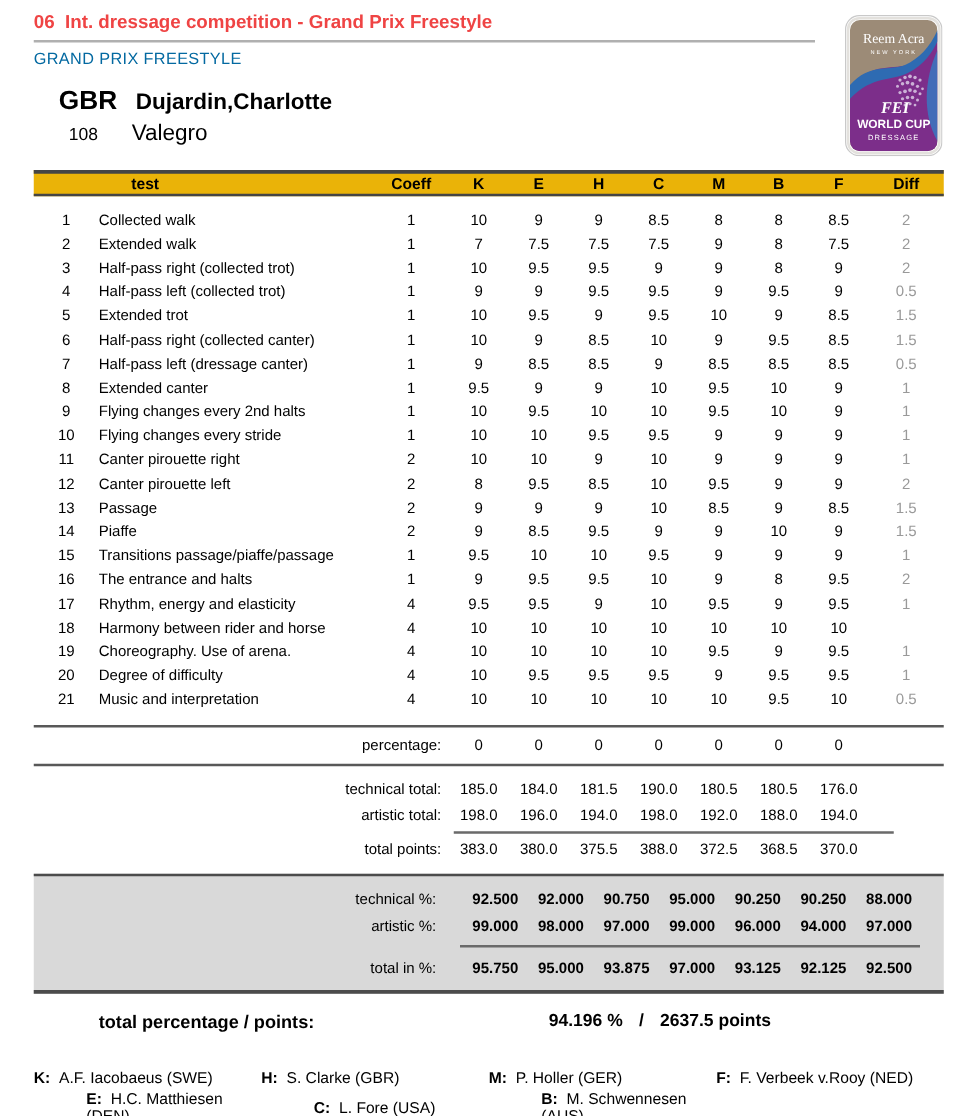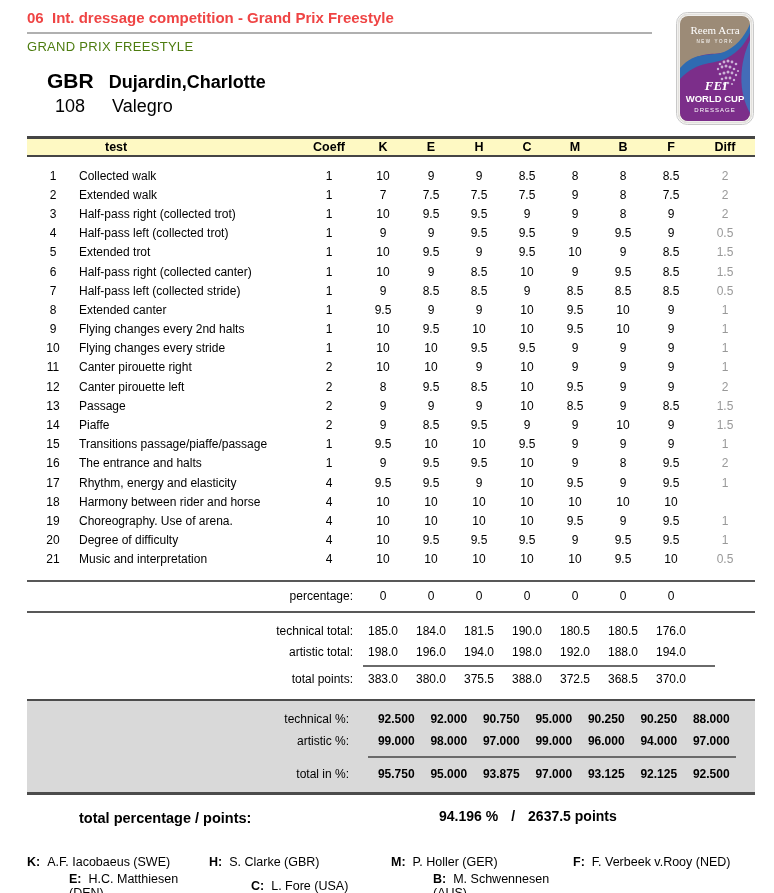--- a/index.html
+++ b/index.html
@@ -6,36 +6,36 @@
   html,body { background:#fff; }
   .page {
     position:relative; width:774px; height:893px; background:#fff;
     font-family:"Liberation Sans", sans-serif; color:#000; overflow:hidden;
   }
   .content { margin-left:27px; width:728px; }
 
   
   .doc-title { padding-top:9px; font-size:15px; font-weight:bold; color:#ef4444; white-space:pre; }
   .title-rule { margin-top:6px; width:625px; border-bottom:2px solid #b0b0b0; }
-  .doc-subtitle { margin-top:5px; font-size:13px; color:#4d7c0f; letter-spacing:0.3px; }
+  .doc-subtitle { margin-top:5px; font-size:13px; color:#0369a1; letter-spacing:0.3px; }
 
   .competitor { margin-top:15px; }
   .comp-row { display:flex; align-items:baseline; }
   .nation { font-size:21px; font-weight:bold; margin-left:20px; }
   .rider  { font-size:18px; font-weight:bold; margin-left:15px; }
-  .startno{ font-size:18px; margin-left:28px; margin-top:3px; }
+  .startno{ font-size:14px; margin-left:28px; margin-top:3px; }
   .horse  { font-size:18px; margin-left:27px; margin-top:3px; }
 
   .logo-wrap { position:absolute; left:676px; top:12px; width:78px; height:113px; }
 
   
   .scoretable { margin-top:19px; }
   .thead {
     display:grid; grid-template-columns:52px 220px 60px repeat(7,48px) 60px;
-    background:#fef9c3; border-top:3px solid #454545; border-bottom:2px solid #454545;
+    background:#eab308; border-top:3px solid #454545; border-bottom:2px solid #454545;
     height:21px; align-items:center; font-size:12.5px; font-weight:bold;
   }
   .c  { text-align:center; }
   .thead .testhead { text-align:left; padding-left:26px; }
   .tbody { padding-top:9px; }
   .trow {
     display:grid; grid-template-columns:52px 220px 60px repeat(7,48px) 60px;
     height:19.2px; align-items:center; font-size:12px;
   }
   .testname { text-align:left; }
@@ -191,21 +191,21 @@
     <div class="c score">8.5</div>
     <div class="c score">10</div>
     <div class="c score">9</div>
     <div class="c score">9.5</div>
     <div class="c score">8.5</div>
     <div class="c diffcell">1.5</div>
   </div>
 
   <div class="trow">
     <div class="c">7</div>
-    <div class="testname">Half-pass left (collected stride)</div>
+    <div class="testname">Half-pass left (dressage canter)</div>
     <div class="c">1</div>
     <div class="c score">9</div>
     <div class="c score">8.5</div>
     <div class="c score">8.5</div>
     <div class="c score">9</div>
     <div class="c score">8.5</div>
     <div class="c score">8.5</div>
     <div class="c score">8.5</div>
     <div class="c diffcell">0.5</div>
   </div>

